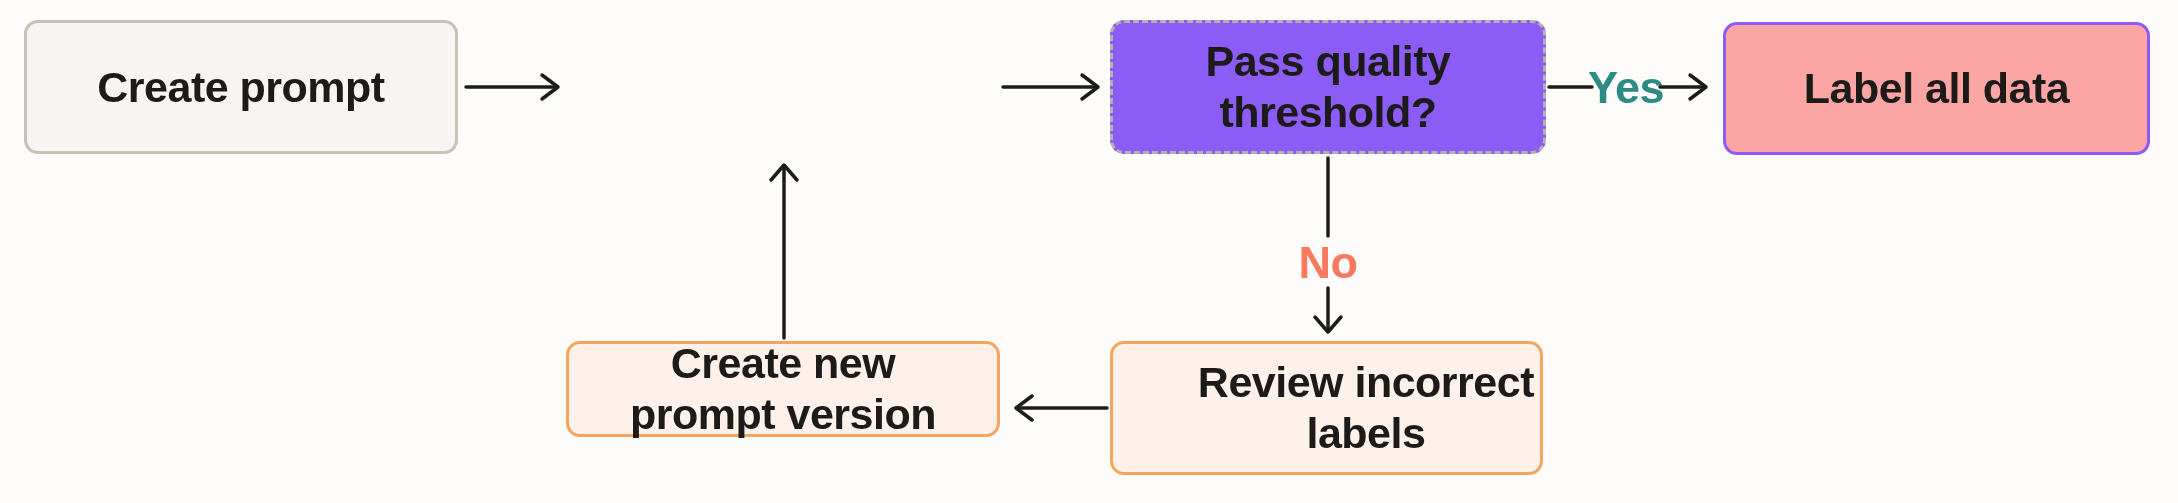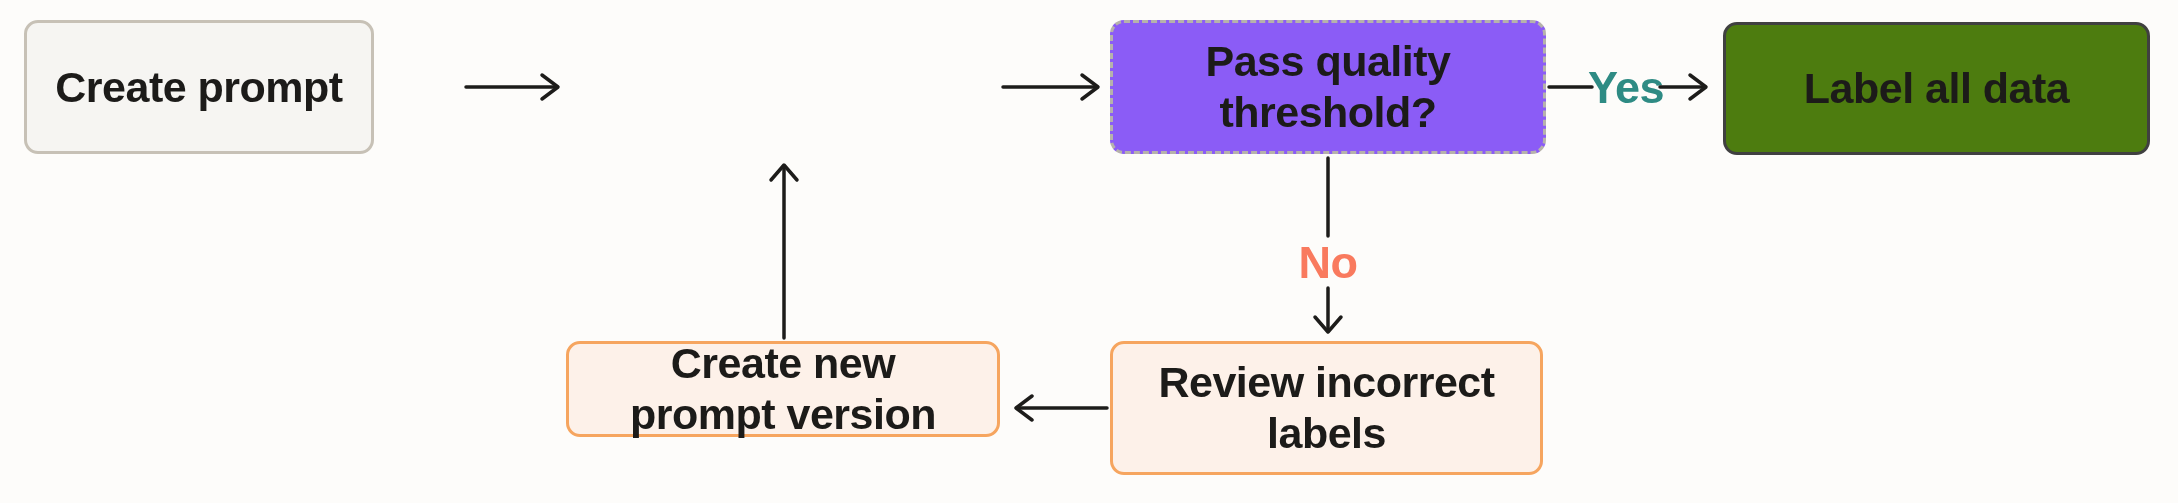--- a/index.html
+++ b/index.html
@@ -25,21 +25,21 @@
     font-weight: 700;
     font-size: 43px;
     line-height: 1.18;
     letter-spacing: -0.5px;
     color: #1c1b19;
   }
   .node-label { white-space: pre-line; padding: 0 6px; }
 
   .node--neutral { background: #f6f5f2; border: 3px solid #c7c1b6; }
   .node--dashed  { background: #8b5cf6; border: 3px dashed #b6b2ab; }
-  .node--teal    { background: #4d7c0f; border: 3px solid #404040; }
+  .node--teal    { background: #fca5a5; border: 3px solid #8b5cf6; }
   .node--orange  { background: #fdf1e9; border: 3px solid #f6a55f; }
 
   .edge-label {
     position: absolute;
     transform: translate(-50%, -50%);
     font-weight: 700;
     font-size: 45px;
     letter-spacing: -0.5px;
   }
   .edge-label--yes { color: #2e8b84; }
@@ -51,40 +51,40 @@
     width: 2178px;
     height: 503px;
     pointer-events: none;
   }
 </style>
 </head>
 <body>
 
 <div class="canvas">
 
-  <div class="node node--neutral" style="left:24px; top:20px; width:350px; height:134px;">
+  <div class="node node--neutral" style="left:24px; top:20px; width:434px; height:134px;">
     <span class="node-label">Create prompt</span>
   </div>
 
 
   <div class="node node--dashed" style="left:1110px; top:20px; width:436px; height:134px;">
     <span class="node-label">Pass quality
 threshold?</span>
   </div>
 
   <div class="node node--teal" style="left:1723px; top:22px; width:427px; height:133px;">
     <span class="node-label">Label all data</span>
   </div>
 
   <div class="node node--orange" style="left:566px; top:341px; width:434px; height:96px;">
     <span class="node-label">Create new
 prompt version</span>
   </div>
 
-  <div class="node node--orange" style="left:1110px; top:341px; width:433px; height:134px;">
+  <div class="node node--orange" style="left:1110px; top:341px; width:433px; height:134px;justify-content:flex-end;">
     <span class="node-label">Review incorrect
 labels</span>
   </div>
 
   <span class="edge-label edge-label--yes" style="left:1626px; top:88px;">Yes</span>
 
   <span class="edge-label edge-label--no" style="left:1328px; top:263px;text-align:right;">No</span>
 
   <svg class="arrows" viewBox="0 0 2178 503" xmlns="http://www.w3.org/2000/svg">
     <g stroke="#1d1c1a" stroke-width="3.5" fill="none" stroke-linecap="round" stroke-linejoin="round">

